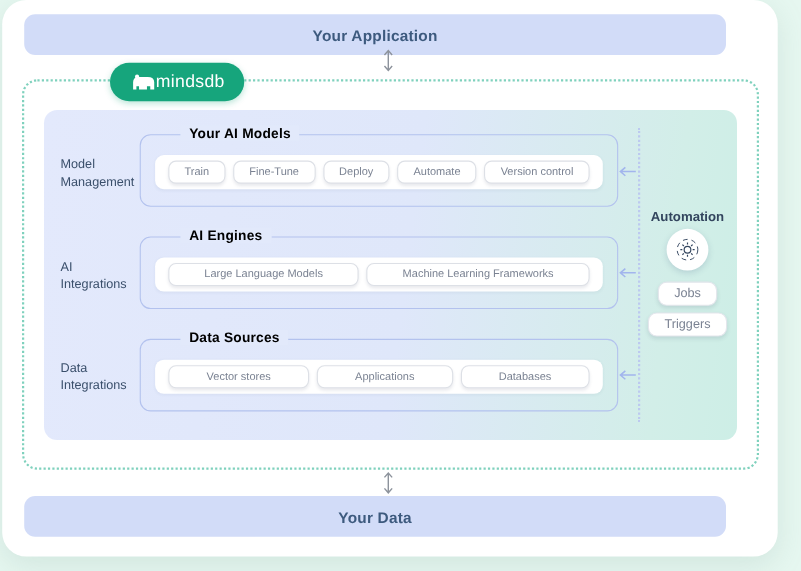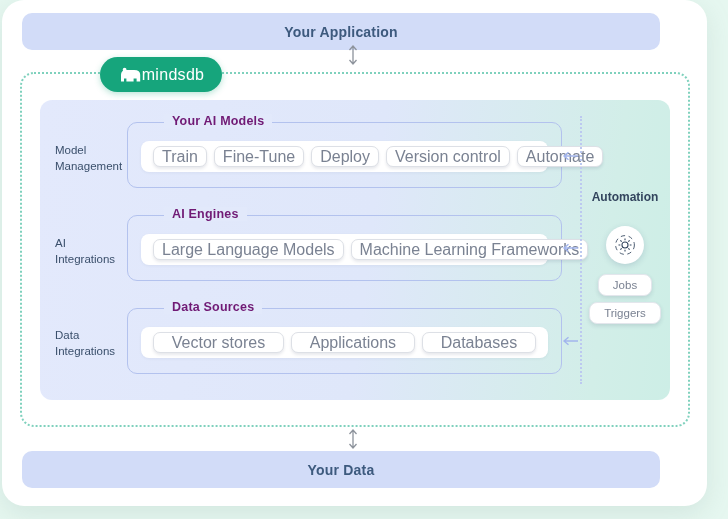--- a/index.html
+++ b/index.html
@@ -24,33 +24,33 @@
   .pill{background:#7f9af2;color:#ffffff;font-size:11px;font-weight:700;border:none;
         border-radius:6px;padding:5px 10px;line-height:1.2;box-shadow:0 1px 3px rgba(90,110,200,.3);cursor:pointer;}
   .panel{position:absolute;left:40px;top:100px;width:630px;height:300px;border-radius:12px;
          background:linear-gradient(97deg,#e3e9fc 0%,#dfe7fa 52%,#d2eee8 88%,#cdeee6 100%);}
   .row-label{position:absolute;left:15px;width:70px;color:#3a4f6b;font-size:11.5px;font-weight:500;
              line-height:1.35;white-space:pre-line;}
   #row-label-0{top:43px;} #row-label-1{top:136px;} #row-label-2{top:228px;}
   .group{position:absolute;left:87px;width:433px;height:64px;border:1px solid #b3c2ee;border-radius:10px;}
   #group-0{top:22px;} #group-1{top:115px;} #group-2{top:208px;}
   .legend{position:absolute;top:-9px;left:36px;background:#e2e9fb;padding:0 8px;
-          color:#701a75;font-size:12.5px;font-weight:700;letter-spacing:.2px;}
+          color:#000000;font-size:12.5px;font-weight:700;letter-spacing:.2px;}
   .strip{position:absolute;left:13px;right:13px;top:18px;height:31px;background:#ffffff;border-radius:8px;
          display:flex;align-items:center;gap:7px;padding:0 12px;box-sizing:border-box;
          box-shadow:0 1px 3px rgba(40,60,110,.06);}
   .btn{flex:1 1 auto;background:#ffffff;border:1px solid #dde0e6;border-radius:7px;height:21px;
-       color:#7a8292;font-size:16px;font-family:"Liberation Sans",sans-serif;white-space:nowrap;
+       color:#7a8292;font-size:10px;font-family:"Liberation Sans",sans-serif;white-space:nowrap;
        box-shadow:0 2px 3px rgba(27,43,75,.10);cursor:pointer;padding:0 8px;}
   .left-arrow{position:absolute;left:522px;width:17px;height:10px;}
   #arrow-0{top:51px;} #arrow-1{top:143px;} #arrow-2{top:236px;}
   .sep{position:absolute;left:540px;top:16px;height:268px;width:0;border-left:2px dotted #bcc9f0;}
   .auto-col{position:absolute;left:540px;top:90px;width:90px;display:flex;flex-direction:column;
             align-items:center;}
-  .auto-title{color:#33455e;font-size:12px;font-weight:600;margin-bottom:22px;}
+  .auto-title{color:#33455e;font-size:12px;font-weight:600;margin-bottom:4px;}
   .gear-wrap{width:38px;height:38px;border-radius:50%;background:#ffffff;
              box-shadow:0 2px 6px rgba(50,80,120,.18);display:flex;align-items:center;justify-content:center;
              margin-bottom:10px;}
   .auto-btn{background:#ffffff;border:1px solid #e3e6ec;border-radius:8px;padding:4px 14px;
             color:#7a8292;font-size:11.5px;font-family:"Liberation Sans",sans-serif;white-space:nowrap;
             box-shadow:0 2px 4px rgba(27,43,75,.12);cursor:pointer;margin-bottom:6px;}
 </style>
 </head>
 <body>
 
@@ -84,22 +84,22 @@
 Integrations</div>
     <div id="row-label-2" class="row-label">Data
 Integrations</div>
 
     <div id="group-0" class="group">
       <span class="legend">Your AI Models</span>
       <div class="strip">
         <button class="btn">Train</button>
         <button class="btn">Fine-Tune</button>
         <button class="btn">Deploy</button>
+        <button class="btn">Automate</button>
         <button class="btn">Version control</button>
-        <button class="btn">Automate</button>
       </div>
     </div>
 
     <div id="group-1" class="group">
       <span class="legend">AI Engines</span>
       <div class="strip">
         <button class="btn">Large Language Models</button>
         <button class="btn">Machine Learning Frameworks</button>
       </div>
     </div>

